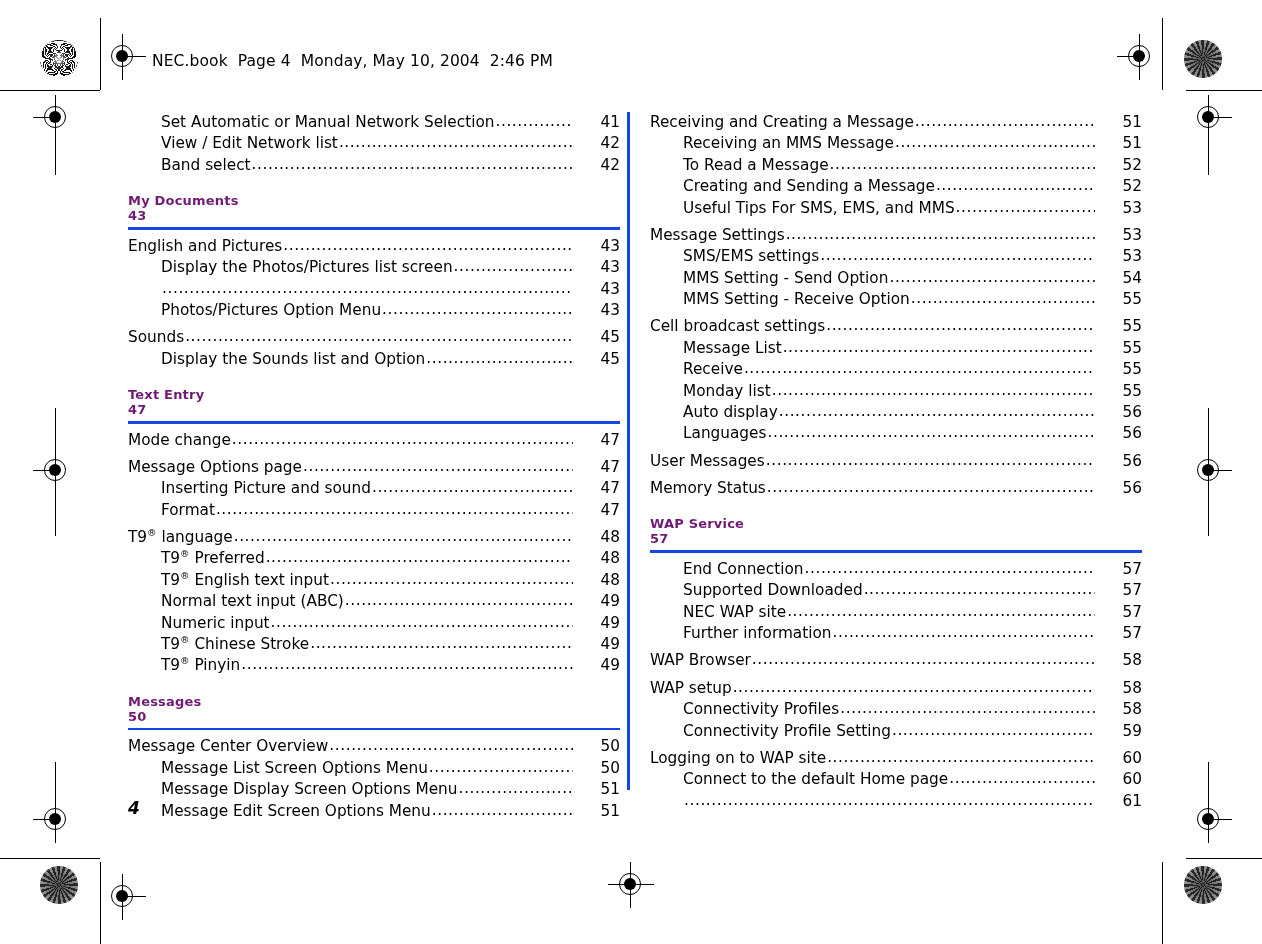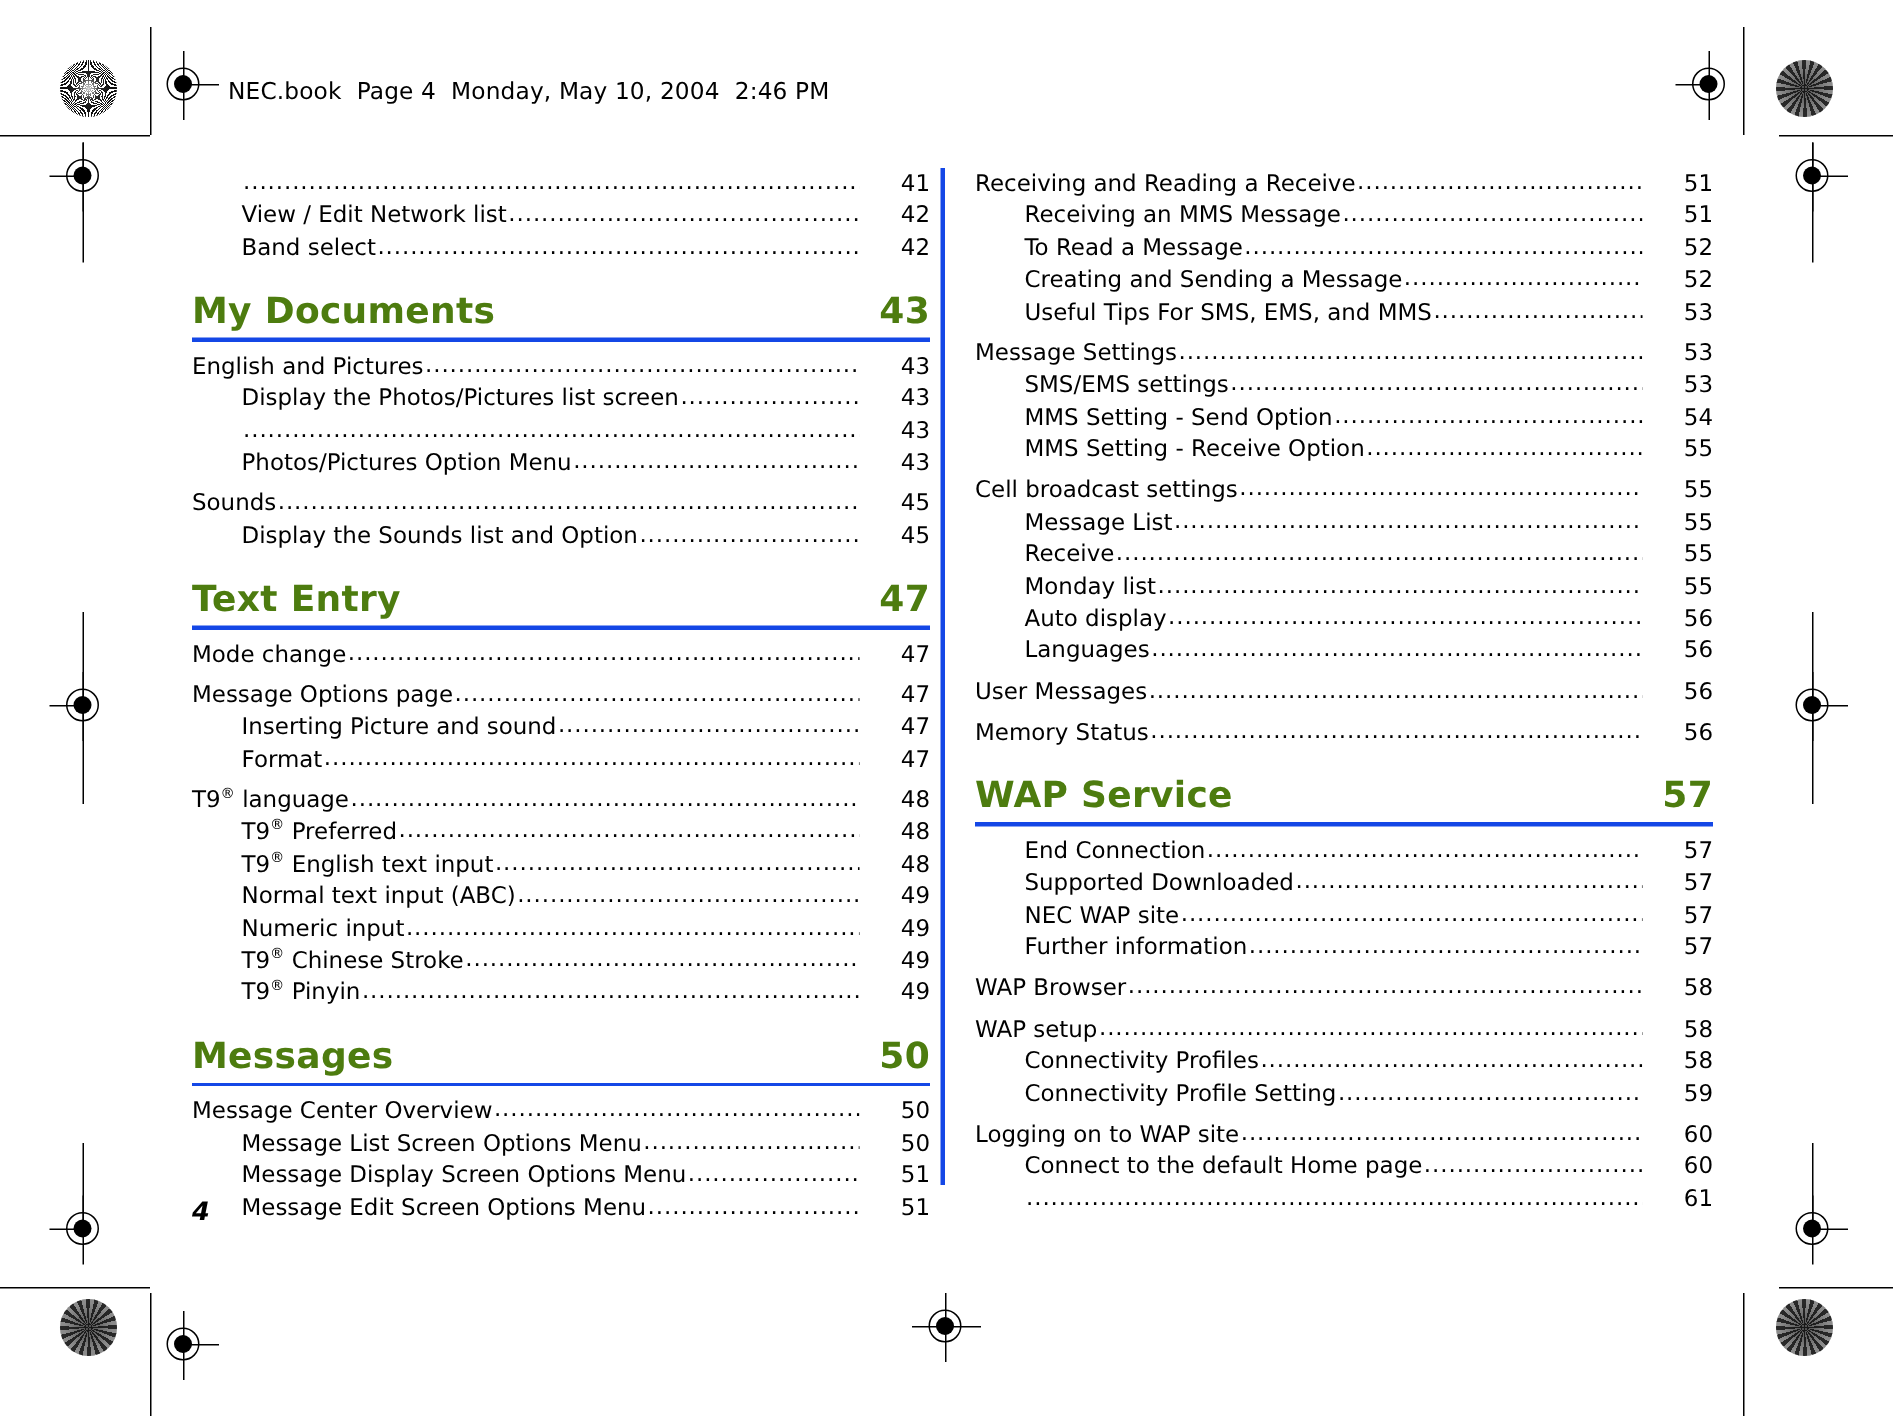--- a/index.html
+++ b/index.html
@@ -170,24 +170,25 @@
 
   
   .section-head {
     margin: 17px 0 6px 0;
     padding: 0;
   }
   .section-head .row {
     display: flex;
     align-items: baseline;
     justify-content: space-between;
-    color: #4d7c0f;
-    font-size: 24px;
+    color: #701a75;
+    font-size: 13px;
     font-weight: bold;
     letter-spacing: 0.2px;
+    flex-direction: column;
   }
   .section-head .rule {
     margin-top: 4px;
     height: 2.6px;
     background: #1447e6;
     width: 100%;
   }
 </style>
 </head>
 <body>
@@ -281,20 +282,21 @@
 </div>
 
 <div class="doc-header">NEC.book  Page 4  Monday, May 10, 2004  2:46 PM</div>
 
 <div class="page-number">4</div>
 
 <div class="col-divider"></div>
 
 <div class="column left">
     <div class="toc-entry lvl2">
+      <span class="label">Set Automatic or Manual Network Selection</span>
       <span class="leader"> ........................................................................................................................</span>
       <span class="pagenum">41</span>
     </div>
     <div class="toc-entry lvl2">
       <span class="label">View / Edit Network list</span>
       <span class="leader"> ........................................................................................................................</span>
       <span class="pagenum">42</span>
     </div>
     <div class="toc-entry lvl2">
       <span class="label">Band select</span>
@@ -422,21 +424,21 @@
       <span class="pagenum">51</span>
     </div>
     <div class="toc-entry lvl2">
       <span class="label">Message Edit Screen Options Menu</span>
       <span class="leader"> ........................................................................................................................</span>
       <span class="pagenum">51</span>
     </div>
   </div>
 <div class="column right">
     <div class="toc-entry lvl1">
-      <span class="label">Receiving and Reading a Receive</span>
+      <span class="label">Receiving and Creating a Message</span>
       <span class="leader"> ........................................................................................................................</span>
       <span class="pagenum">51</span>
     </div>
     <div class="toc-entry lvl2">
       <span class="label">Receiving an MMS Message</span>
       <span class="leader"> ........................................................................................................................</span>
       <span class="pagenum">51</span>
     </div>
     <div class="toc-entry lvl2">
       <span class="label">To Read a Message</span>

